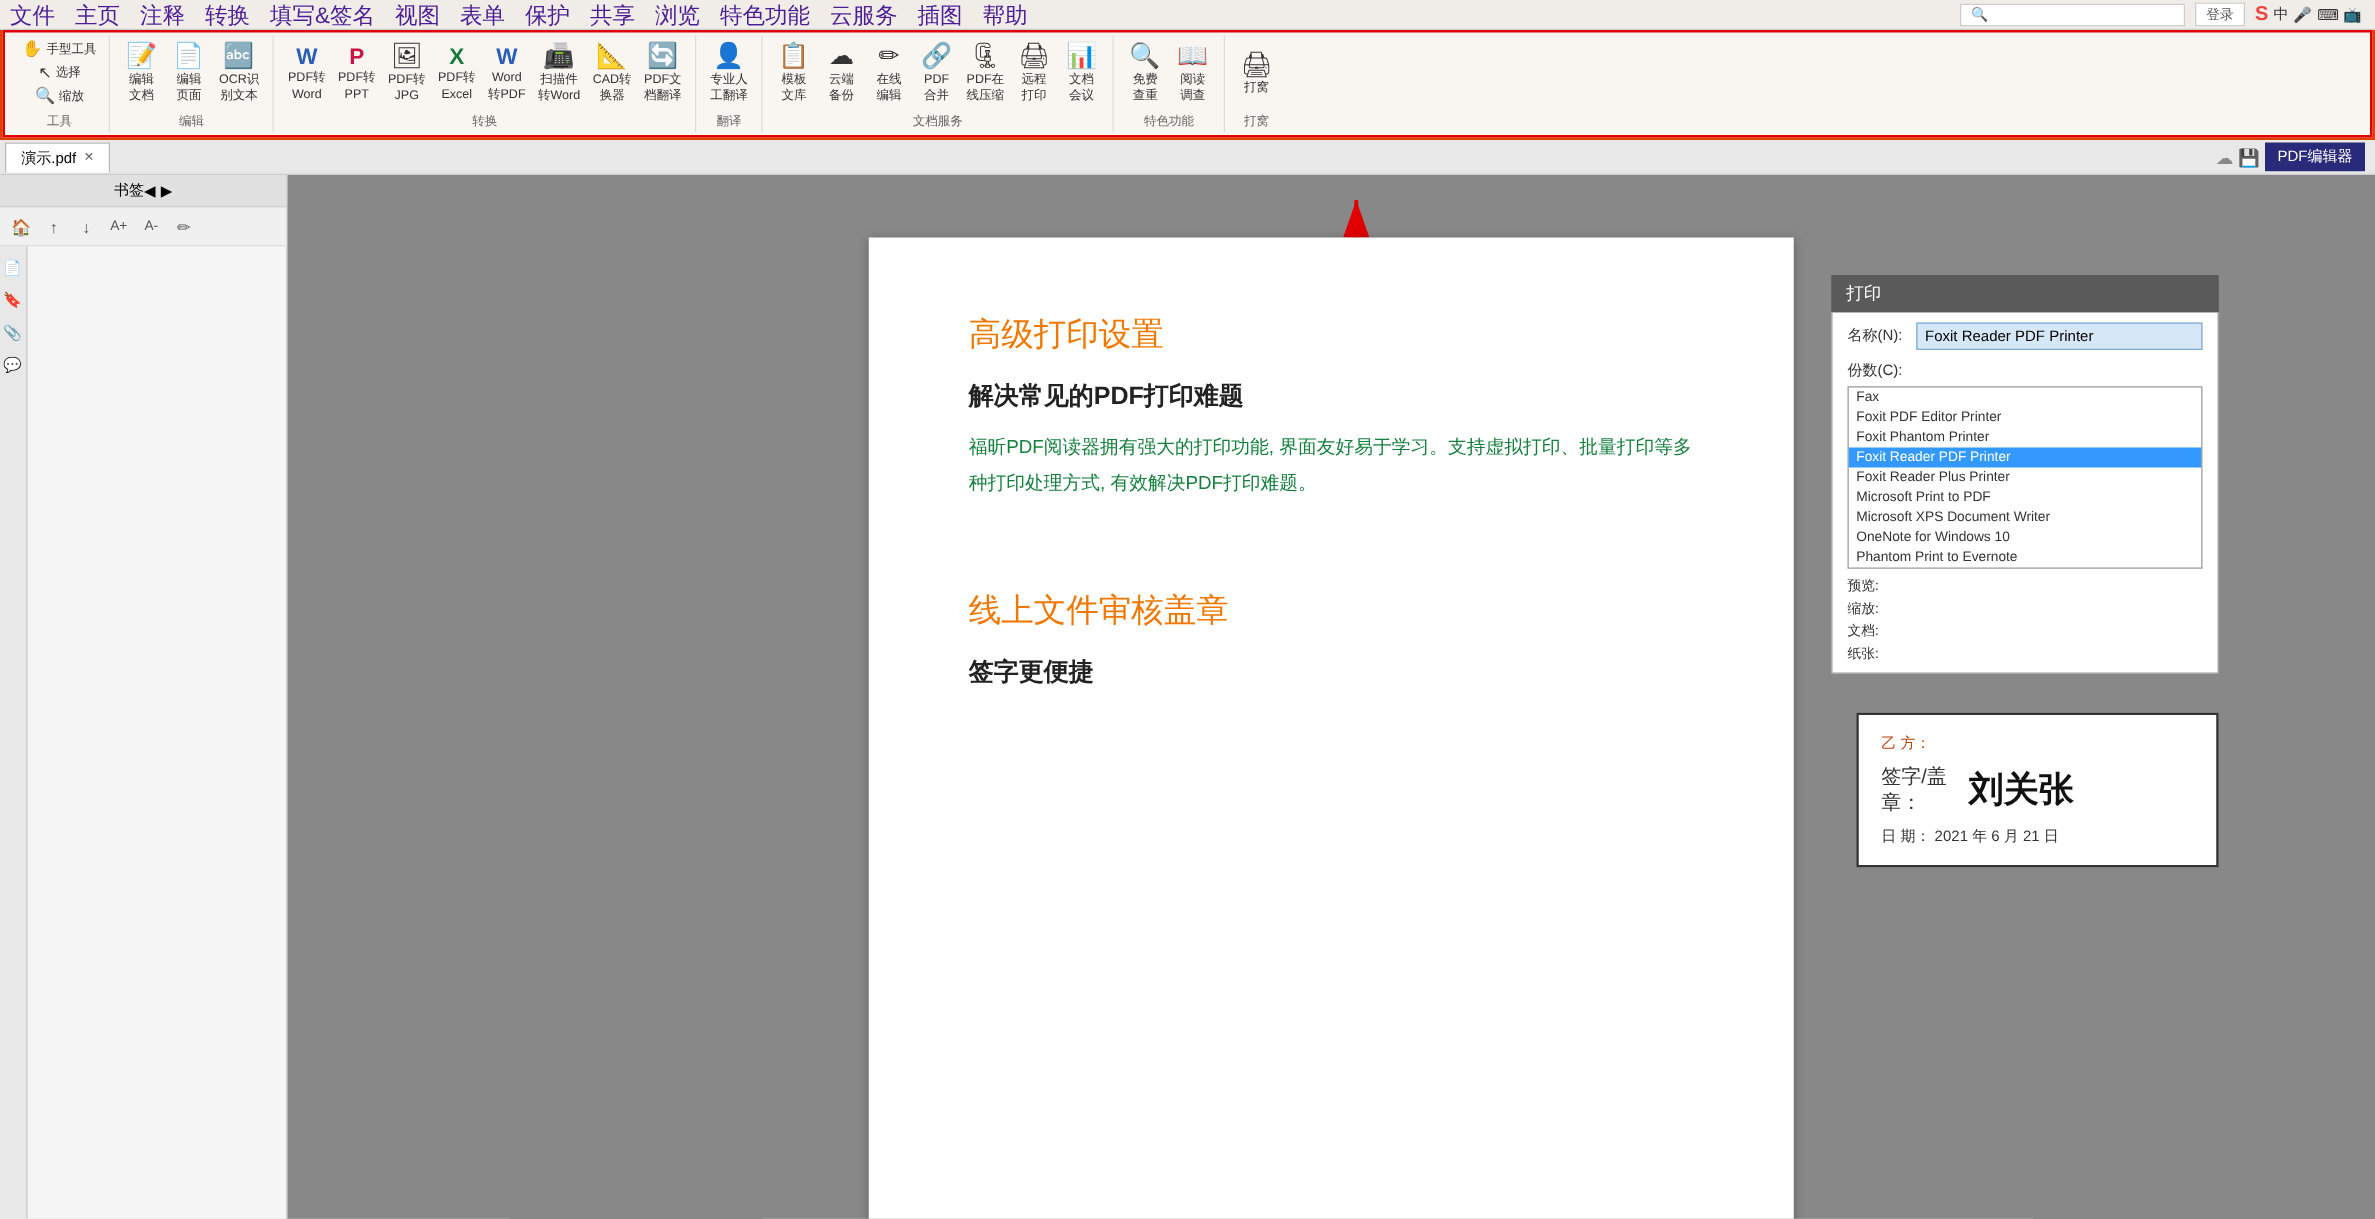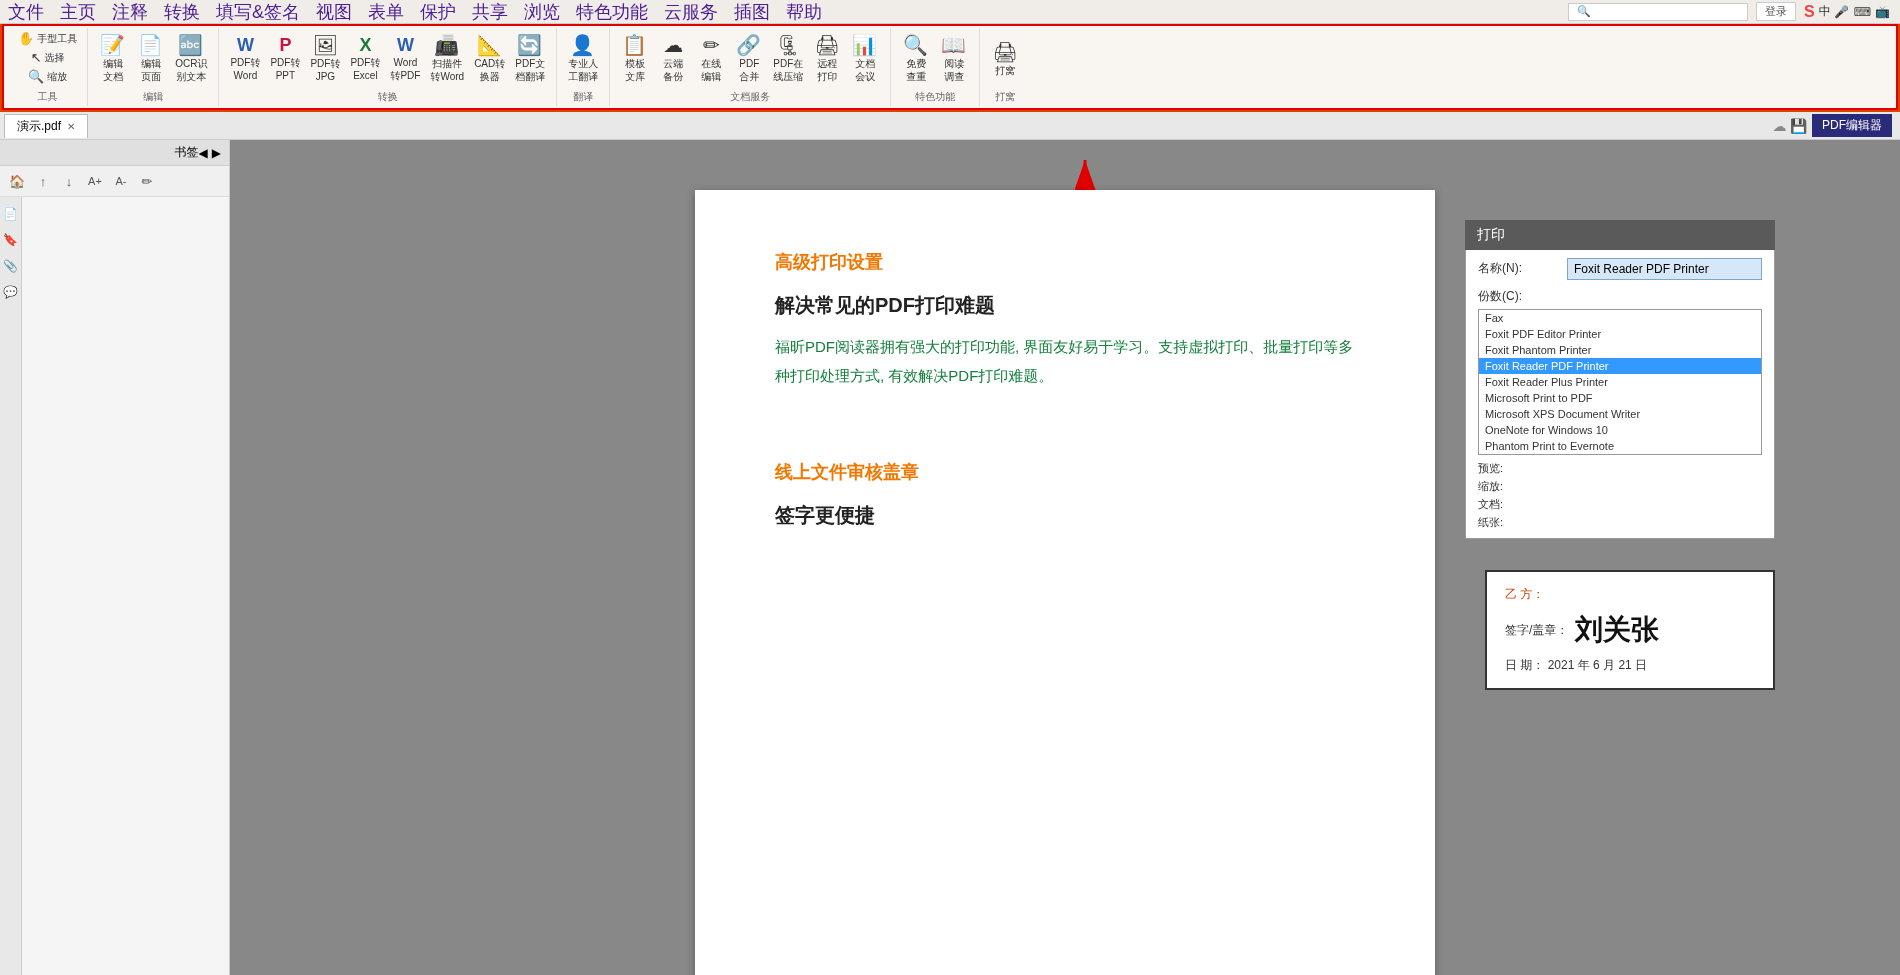--- a/index.html
+++ b/index.html
@@ -121,21 +121,21 @@
       display: flex;
       flex-direction: column;
     }
 
     .sidebar-header {
       background: #e0e0e0;
       padding: 4px 8px;
       font-size: 12px;
       display: flex;
       align-items: center;
-      justify-content: flex-end;
+      justify-content: center;
       border-bottom: 1px solid #ccc;
     }
 
     .sidebar-toolbar {
       display: flex;
       align-items: center;
       padding: 4px 6px;
       gap: 4px;
       border-bottom: 1px solid #ddd;
       background: #f0f0f0;
@@ -189,22 +189,22 @@
       background: #fff;
       width: 740px;
       min-height: 800px;
       padding: 60px 80px;
       box-shadow: 0 2px 8px rgba(0,0,0,0.3);
       position: relative;
     }
 
     .section-title-orange {
       color: #f07800;
-      font-size: 18px;
-      font-weight: bold;
+      font-size: 26px;
+      font-weight: normal;
       margin-bottom: 18px;
     }
 
     .section-subtitle {
       font-size: 20px;
       font-weight: bold;
       color: #222;
       margin-bottom: 14px;
     }
 
@@ -216,21 +216,20 @@
     }
 
     .section-divider {
       height: 40px;
     }
 
     .print-row {
       display: flex;
       align-items: flex-start;
       margin-bottom: 6px;
-      gap: 34px;
     }
 
     .print-label {
       width: 55px;
       color: #333;
       flex-shrink: 0;
       padding-top: 2px;
     }
 
     .print-dropdown-item {
@@ -562,21 +561,21 @@
       <div class="section-divider"></div>
 
       <div>
         <div class="section-title-orange">线上文件审核盖章</div>
         <div class="section-subtitle">签字更便捷</div>
       </div>
 
       <div style="position:absolute;right:-340px;top:380px;width:290px;border:2px solid #333;background:#fff;padding:14px 18px;">
         <div style="font-size:12px;color:#c2410c;margin-bottom:8px;">乙 方：</div>
         <div style="display:flex;align-items:center;margin-bottom:8px;">
-          <span style="font-size:12px;color:#333;width:70px;">签字/盖章：</span>
+          <span style="font-size:16px;color:#333;width:70px;">签字/盖章：</span>
           <span style="font-size:28px;font-weight:bold;color:#111;text-align:right;">刘关张</span>
         </div>
         <div style="font-size:12px;color:#333;">
           <span>日 期：</span>
           <span>2021 年 6 月 21 日</span>
         </div>
       </div>
 
     </div>
 

